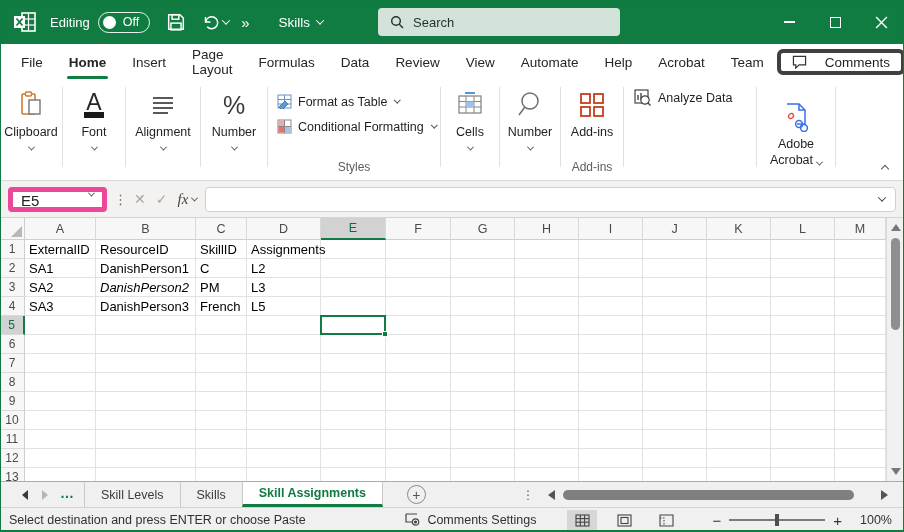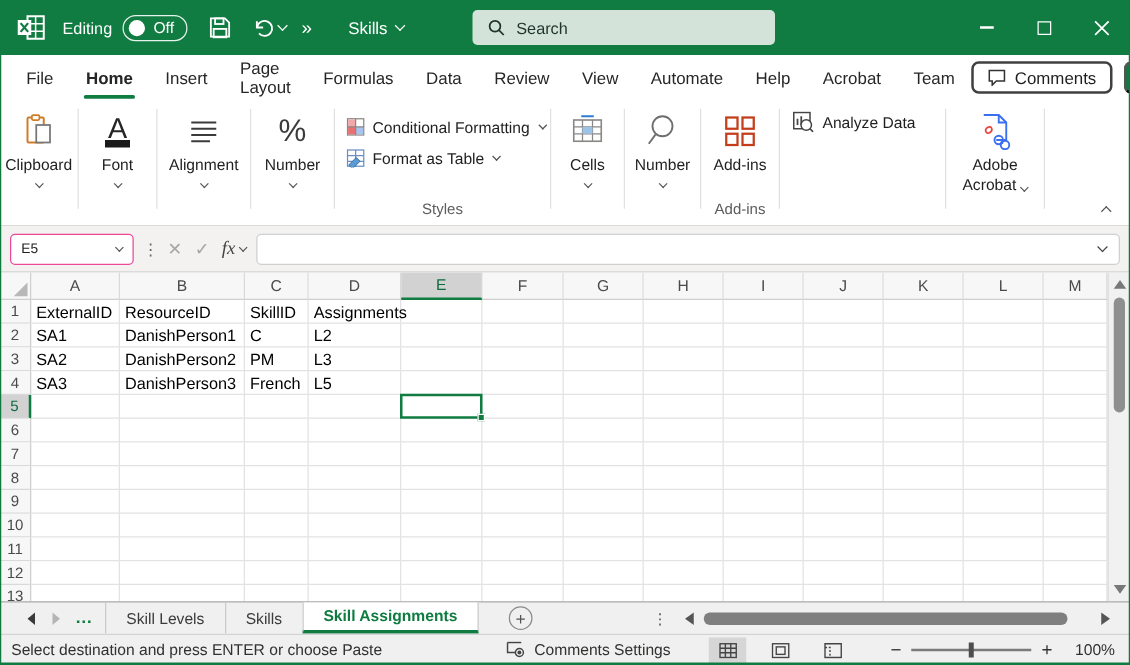--- a/index.html
+++ b/index.html
@@ -26,47 +26,47 @@
   .min-glyph { width:11px; height:1.4px; background:#fff; }
   .max-glyph { width:11px; height:11px; border:1.4px solid #fff; }
 
   
   .menubar { position:absolute; top:44px; left:0; right:0; height:36px; background:#fff; display:flex; align-items:center; }
   .mtabs { display:flex; align-items:center; height:100%; padding-left:8px; }
   .mtab { padding:0 13px; font-size:13.5px; color:#262626; height:100%; display:flex; align-items:center; position:relative; cursor:default; }
   .mtab.active { font-weight:bold; }
   .mtab.active::after { content:""; position:absolute; left:11px; right:11px; bottom:1px; height:3px; border-radius:2px; background:#107c41; }
   .mb-right { margin-left:auto; display:flex; align-items:center; gap:9px; padding-right:11px; }
-  .comments-btn { display:flex; align-items:center; gap:7px; height:26px; padding:0 11px; border:2px solid #404040; border-radius:6px; font-size:13.5px; color:#1f1f1f; background:#fff; }
+  .comments-btn { display:flex; align-items:center; gap:18px; height:26px; padding:0 11px; border:4px solid #404040; border-radius:6px; font-size:13.5px; color:#1f1f1f; background:#fff; }
   .share-btn { display:flex; align-items:center; gap:4px; height:26px; padding:0 7px; border-radius:6px; background:#0f7b41; color:#fff; }
 
   
   .ribbon { position:absolute; top:80px; left:0; right:0; height:101px; background:#fff; border-bottom:1px solid #d9d9d9; display:flex; }
   .vsep { width:1px; background:#e1e1e1; margin:7px 0 13px 0; }
   .rgroup { display:flex; flex-direction:column; align-items:center; padding-top:9px; color:#1f1f1f; position:relative; }
   .rgroup.collapsed { width:62px; cursor:default; }
   .ricon { height:32px; display:flex; align-items:center; justify-content:center; }
   .rlabel { font-size:12.5px; margin-top:4px; }
   .rgroup .chev { color:#555; margin-top:7px; width:5px; height:5px; }
   .grouplabel { position:absolute; bottom:6px; left:0; right:0; text-align:center; font-size:12px; color:#5c5c5c; }
   .styles-grp { width:172px; align-items:flex-start; padding:9px 0 0 9px; }
   .style-item { display:flex; align-items:center; gap:6px; font-size:12.5px; height:25px; cursor:default; }
   .style-item .chev { margin:0 0 0 2px; width:4.5px; height:4.5px; }
   .bigA { font-size:23px; font-weight:normal; line-height:20px; color:#262626; border-bottom:6px solid #1a1a1a; padding:0 2px; }
   .pct { font-size:25px; color:#3b3b3b; font-weight:normal; }
   .analyze-grp { width:132px; align-items:flex-start; padding:9px 0 0 10px; }
   .analyze-btn { display:flex; align-items:center; gap:7px; font-size:12.5px; }
-  .adobe-grp { width:78px; }
+  .adobe-grp { width:78px;justify-content:center; }
   .adobe-lbl { font-size:12.5px; text-align:center; line-height:1.3; margin-top:3px; display:flex; flex-direction:column; align-items:center; }
   .adobe-l2 { display:flex; align-items:center; gap:4px; }
   .collapse-ribbon { position:absolute; right:16px; bottom:8px; color:#555; }
 
   
   .formula-row { position:absolute; top:181px; left:0; right:0; height:37px; background:#f3f2f1; border-bottom:1px solid #d4d4d4; display:flex; align-items:center; padding:0 8px; }
-  .namebox { width:99px; height:25px; background:#fff; border:1px solid #ec4899; border-radius:4px; display:flex; align-items:center; font-size:11px; color:#222; padding:0 8px; }
+  .namebox { width:99px; height:25px; background:#fff; border:5px solid #ec4899; border-radius:4px; display:flex; align-items:flex-start; font-size:15px; color:#222; padding:0 8px; }
   .namebox .chev { margin-left:auto; color:#555; width:5px; height:5px; }
   .vdots { color:#666; font-size:13px; margin:0 7px; letter-spacing:0; }
   .fxbtns { display:flex; align-items:center; gap:10px; color:#a6a6a6; font-size:14px; margin-right:8px; }
   .fx { font-style:italic; font-family:"Liberation Serif", serif; color:#444; font-size:15px; display:flex; align-items:center; gap:4px; }
   .fx .chev { color:#555; width:5px; height:5px; }
   .fbar-input { flex:1; height:25px; background:#fff; border:1px solid #d0d0d0; border-radius:4px; display:flex; align-items:center; justify-content:flex-end; padding-right:10px; }
   .fbar-input .chev { color:#444; }
 
   
   .gridzone { position:absolute; top:218px; left:0; height:263px; width:904px; overflow:hidden; }
@@ -258,39 +258,39 @@
         <span class="pct">%</span>
       </div>
     <div class="rlabel">Number</div>
     <span class="chev"></span>
   </div>
   <div class="vsep"></div>
 
   <div class="rgroup styles-grp">
     <div class="style-item">
       <svg width="15" height="15" viewBox="0 0 15 15">
+        <rect x="1" y="1" width="13" height="13" fill="#fff" stroke="#6b8fc4"></rect>
+        <line x1="1" y1="5.5" x2="14" y2="5.5" stroke="#6b8fc4"></line>
+          <line x1="1" y1="10" x2="14" y2="10" stroke="#6b8fc4"></line>
+        <line x1="7.5" y1="1" x2="7.5" y2="14" stroke="#6b8fc4"></line>
+        <path d="M2 13 L8 7 L11 10 L5 16 Z" fill="#5b9bd5" stroke="#3a6ea5" stroke-width="0.8"></path>
+      </svg>
+      <span>Format as Table</span>
+      <span class="chev"></span>
+    </div>
+    <div class="style-item">
+      <svg width="15" height="15" viewBox="0 0 15 15">
         <rect x="1" y="1" width="13" height="13" fill="#fff" stroke="#8a8886"></rect>
         <rect x="1.5" y="1.5" width="6" height="6" fill="#f0a8a8"></rect>
           <rect x="1.5" y="7.5" width="6" height="6" fill="#e87070"></rect>
         <rect x="7.5" y="7.5" width="6" height="6" fill="#a8c4ec"></rect>
         <line x1="7.5" y1="1" x2="7.5" y2="14" stroke="#8a8886"></line>
           <line x1="1" y1="7.5" x2="14" y2="7.5" stroke="#8a8886"></line>
       </svg>
       <span>Conditional Formatting</span>
-      <span class="chev"></span>
-    </div>
-    <div class="style-item">
-      <svg width="15" height="15" viewBox="0 0 15 15">
-        <rect x="1" y="1" width="13" height="13" fill="#fff" stroke="#6b8fc4"></rect>
-        <line x1="1" y1="5.5" x2="14" y2="5.5" stroke="#6b8fc4"></line>
-          <line x1="1" y1="10" x2="14" y2="10" stroke="#6b8fc4"></line>
-        <line x1="7.5" y1="1" x2="7.5" y2="14" stroke="#6b8fc4"></line>
-        <path d="M2 13 L8 7 L11 10 L5 16 Z" fill="#5b9bd5" stroke="#3a6ea5" stroke-width="0.8"></path>
-      </svg>
-      <span>Format as Table</span>
       <span class="chev"></span>
     </div>
     <div class="grouplabel">Styles</div>
   </div>
   <div class="vsep"></div>
 
   <div class="rgroup collapsed" style="width:58px">
     <div class="ricon">
       <svg width="28" height="28" viewBox="0 0 28 28" fill="none">
         <line x1="9" y1="2" x2="19" y2="2" stroke="#2b7cd3" stroke-width="1.6"></line>
@@ -440,21 +440,21 @@
           <div class="cell" style="width: 64px;"></div>
           <div class="cell" style="width: 64px;"></div>
           <div class="cell" style="width: 64px;"></div>
           <div class="cell" style="width: 64px;"></div>
           <div class="cell" style="width: 64px;"></div>
           <div class="cell" style="width: 51px;"></div>
         </div>
         <div class="grow">
           <div class="rowhdr">3</div>
           <div class="cell" style="width: 71px;">SA2</div>
-          <div class="cell" style="width: 100px;">DanishPerson2</div>
+          <div class="cell" style="width: 100px; font-style: italic;">DanishPerson2</div>
           <div class="cell" style="width: 51px;">PM</div>
           <div class="cell" style="width: 74px;">L3</div>
           <div class="cell" style="width: 65px;"></div>
           <div class="cell" style="width: 65px;"></div>
           <div class="cell" style="width: 64px;"></div>
           <div class="cell" style="width: 64px;"></div>
           <div class="cell" style="width: 64px;"></div>
           <div class="cell" style="width: 64px;"></div>
           <div class="cell" style="width: 64px;"></div>
           <div class="cell" style="width: 64px;"></div>

